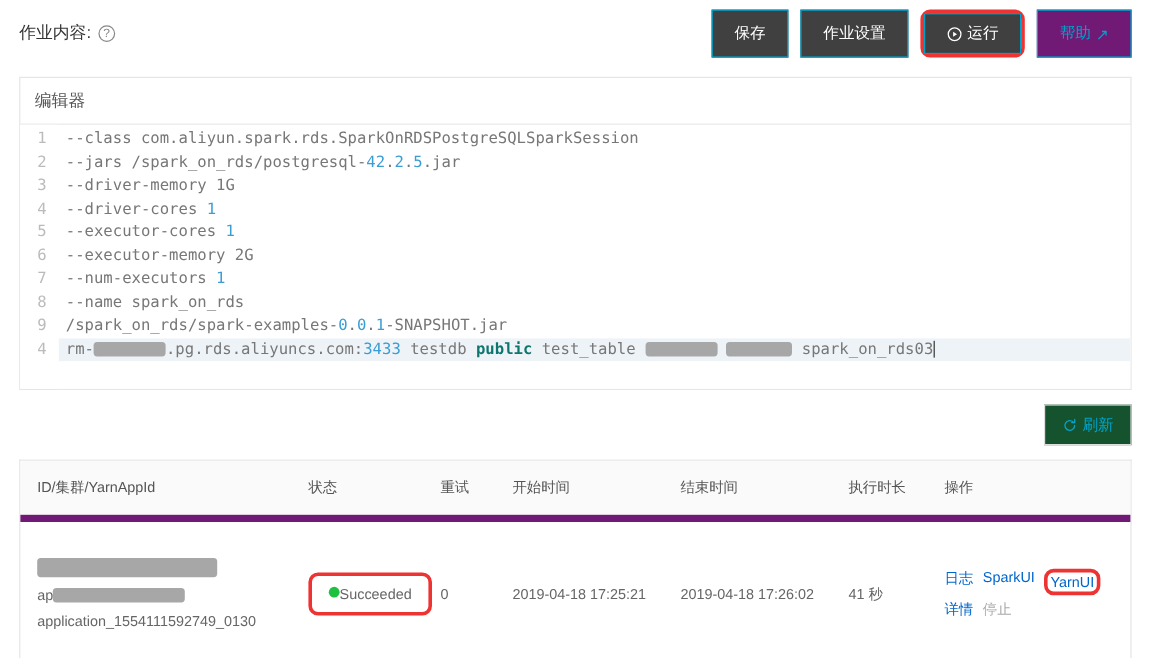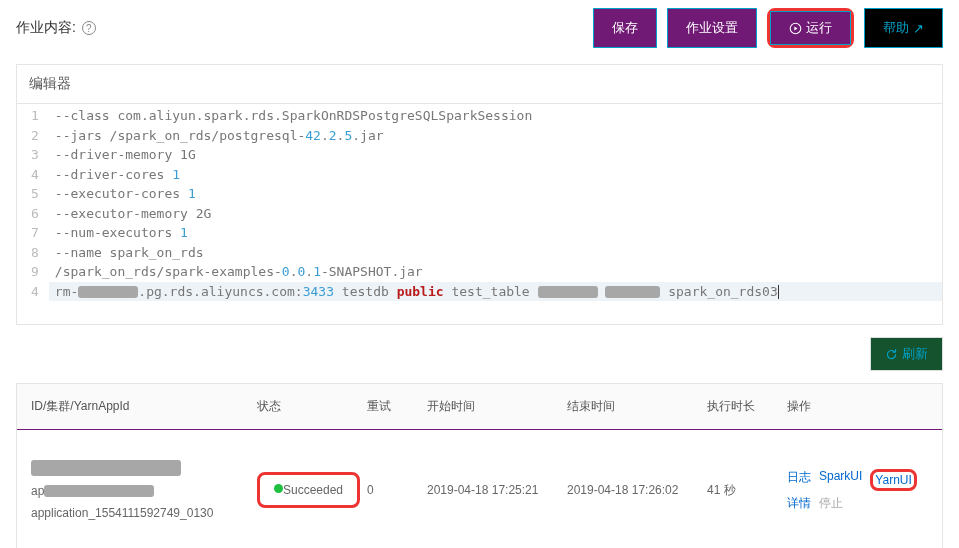--- a/index.html
+++ b/index.html
@@ -3,39 +3,39 @@
   <meta charset="utf-8">
   <style>
     * { margin: 0; padding: 0; box-sizing: border-box; }
     body { font-family: -apple-system, "Helvetica Neue", Arial, sans-serif; font-size: 13px; color: #333; background: #fff; width: 959px; }
     
     .header { display: flex; align-items: center; padding: 8px 16px 16px; }
     .header-title { display: flex; align-items: center; gap: 6px; font-size: 14px; color: #333; }
     .header-actions { margin-left: auto; display: flex; gap: 10px; }
     
     .btn { padding: 7px 18px; border: 1px solid transparent; font-size: 13px; cursor: pointer; display: inline-flex; align-items: center; gap: 4px; }
-    .btn-primary { background: #701a75; color: #fff; border-color: #00a2ca; }
-    .btn-outline { background: #000000; color: #00a2ca; border-color: #00a2ca; }
+    .btn-primary { background: #404040; color: #fff; border-color: #00a2ca; }
+    .btn-outline { background: #701a75; color: #00a2ca; border-color: #00a2ca; }
     .btn-link { background: #14532d; color: #00a2ca; border: 1px solid #ddd; padding: 7px 14px; }
     
     .editor-panel { margin: 0 16px; border: 1px solid #e5e5e5; }
     .editor-header { padding: 10px 12px; font-size: 14px; color: #555; border-bottom: 1px solid #e5e5e5; }
     .code-area { display: flex; font-family: "Menlo", "Monaco", "Consolas", monospace; font-size: 13px; line-height: 1.5; background: #fff; min-height: 220px; }
     .gutter { background: #fff; color: #bbb; text-align: right; padding: 2px 10px 2px 14px; user-select: none; }
     .gutter div { height: 19.5px; }
     .code-lines { flex: 1; padding: 2px 0; color: #777; }
     .code-lines .line { height: 19.5px; padding: 0 6px; white-space: pre; }
     .line.hl { background: #eef3f8; }
     .tok-num { color: #3b9dd4; }
-    .tok-kw { color: #b91c1c; font-weight: bold; }
+    .tok-kw { color: #0f766e; font-weight: bold; }
     
     .refresh-row { display: flex; justify-content: flex-end; padding: 12px 16px; }
     
     .table-wrap { margin: 0 16px; border: 1px solid #e5e5e5; border-bottom: none; }
-    .thead { display: flex; background: #fafafa; border-bottom: 1px solid #701a75; }
+    .thead { display: flex; background: #fafafa; border-bottom: 6px solid #701a75; }
     .tbody-row { display: flex; align-items: center; border-bottom: 1px solid #e5e5e5; padding: 16px 0; }
     .cell { padding: 14px 10px; font-size: 12px; color: #666; }
     .th { color: #555; font-weight: normal; }
     .col-id { width: 230px; padding-left: 14px; }
     .col-status { width: 110px; }
     .col-retry { width: 60px; }
     .col-start { width: 140px; }
     .col-end { width: 140px; }
     .col-dur { width: 80px; }
     .col-ops { flex: 1; }

